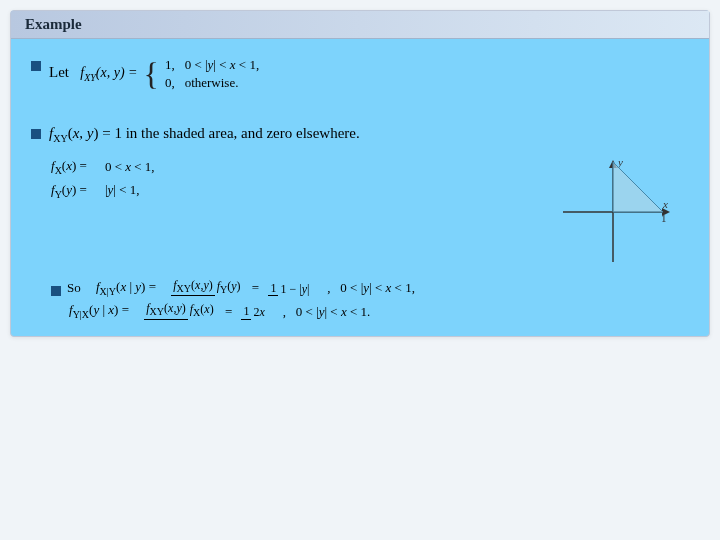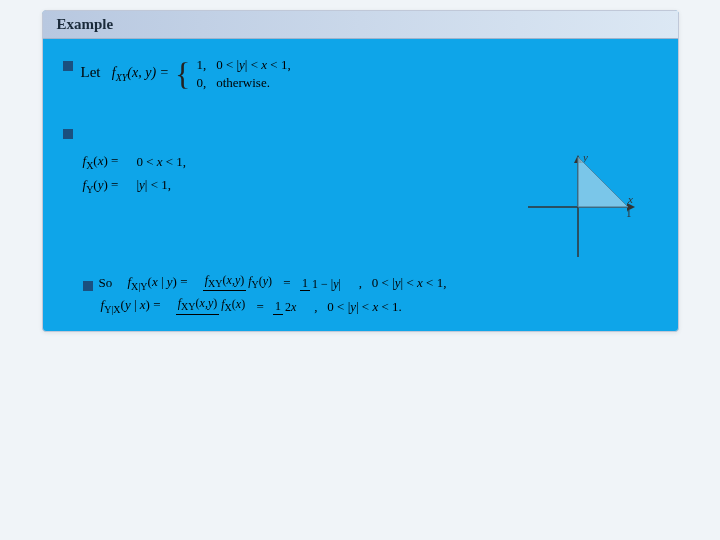--- a/index.html
+++ b/index.html
@@ -7,40 +7,40 @@
       width: 720px;
       height: 540px;
       background: #f0f4f8;
       font-family: 'Times New Roman', Times, serif;
       font-size: 15px;
       overflow: hidden;
       position: relative;
     }
 
     .main-container {
-      width: 637px;
+      width: 700px;
       margin: 10px auto;
-      background: #0ea5e9;
+      background: #7dd3fc;
       border: 1px solid #c0c8d8;
       border-radius: 4px;
       padding: 0;
       box-shadow: 0 1px 4px rgba(0,0,0,0.08);
     }
 
     .section-header {
       background: linear-gradient(90deg, #b8c8e0 0%, #dce8f4 100%);
       padding: 5px 14px;
       font-size: 15px;
       font-weight: bold;
       color: #1a2a3a;
       border-bottom: 1px solid #a0b4cc;
     }
 
     .section-content {
-      padding: 10px 36px 8px 20px;
+      padding: 10px 20px 8px 20px;
     }
 
     .bullet-item {
       display: flex;
       align-items: flex-start;
       margin: 8px 0;
       gap: 8px;
     }
 
     .bullet-square {
@@ -88,21 +88,21 @@
       margin-top: 4px;
     }
 
     .inline-math {
       font-style: italic;
     }
 
     .formula-area {
       display: flex;
       gap: 20px;
-      margin: 6px 4px 6px 20px;
+      margin: 6px 16px 6px 20px;
     }
 
     .formulas-left {
       flex: 1;
     }
 
     .graph-area {
       width: 120px;
       height: 120px;
       flex-shrink: 0;
@@ -199,20 +199,24 @@
       </div>
     </div>
 
   </div>
 
 
   <div class="section-content">
 
     <div class="bullet-item">
       <div class="bullet-square"></div>
+      <div>
+        <span><i>f</i><sub>XY</sub>(<i>x</i>, <i>y</i>)</span>
+        <span>= 1 in the shaded area, and zero elsewhere.</span>
+      </div>
     </div>
 
     <div class="formula-area">
       <div class="formulas-left">
 
         <div class="formula-row">
           <span><i>f</i><sub>X</sub>(<i>x</i>) = </span>
           <span class="condition">0 &lt; <i>x</i> &lt; 1,</span>
         </div>
 

